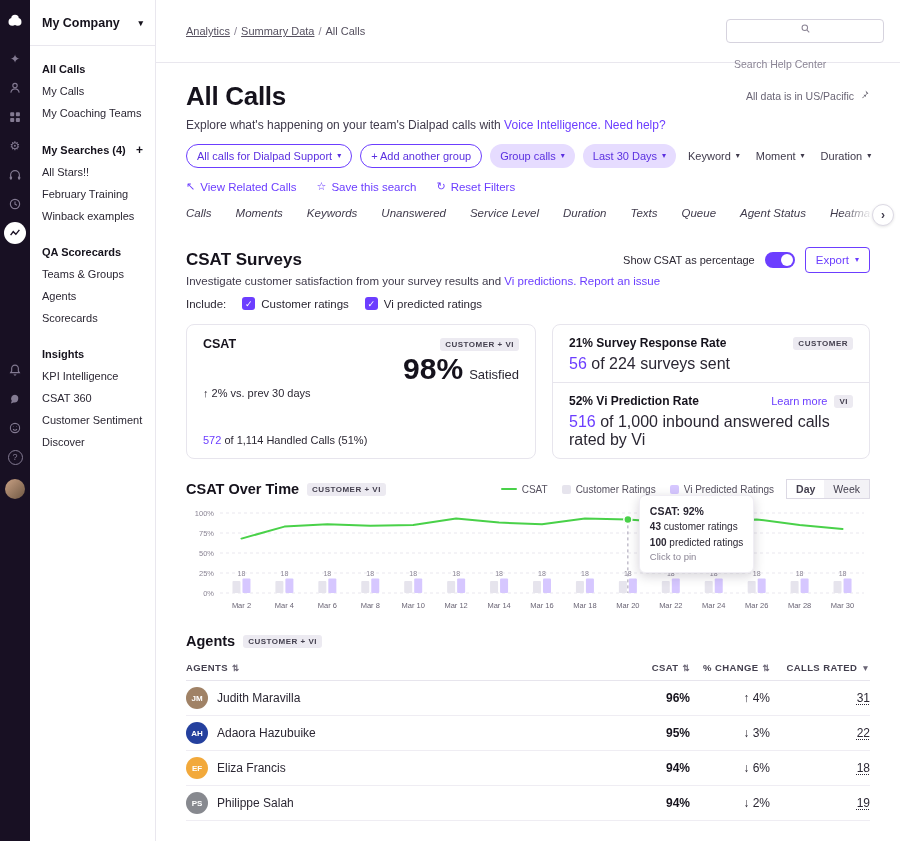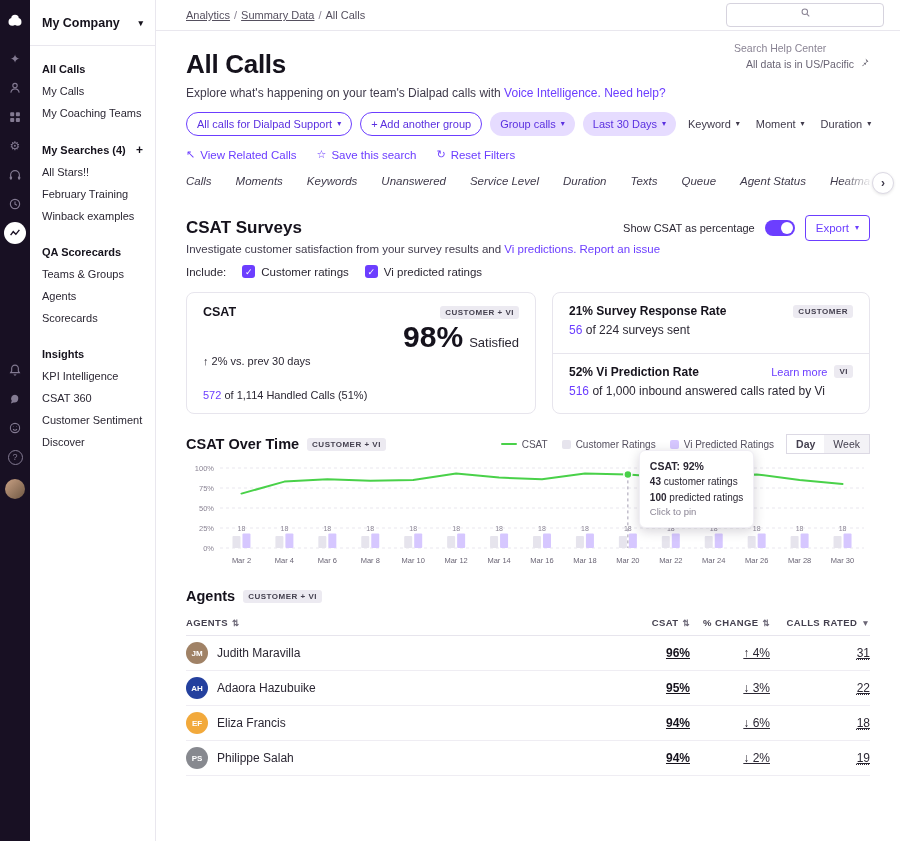--- a/index.html
+++ b/index.html
@@ -24,21 +24,21 @@
   .company .chev{font-size:9px;}
   .sidebar-nav{padding:13px 12px;font-size:11px;line-height:1.45;}
   .nav-group{margin-bottom:14px;}
   .nav-item{padding:3px 0;color:#2b2733;cursor:pointer;white-space:nowrap;}
   .nav-item.active{font-weight:700;color:#15121c;}
   .nav-header{display:flex;justify-content:space-between;align-items:center;font-weight:700;padding:3px 0;color:#15121c;white-space:nowrap;}
   .nav-plus{cursor:pointer;font-size:12px;padding-left:6px;}
 
   
   .main{flex:1;display:flex;flex-direction:column;min-width:0;}
-  .topbar{height:31px;border-bottom:1px solid #e9e7ee;display:flex;align-items:center;justify-content:space-between;padding:0 16px 0 30px;flex-shrink:0;box-sizing:border-box;}
+  .topbar{height:63px;border-bottom:1px solid #e9e7ee;display:flex;align-items:center;justify-content:space-between;padding:0 16px 0 30px;flex-shrink:0;box-sizing:border-box;}
   .breadcrumb{font-size:11px;color:#55505f;}
   .breadcrumb a{color:#55505f;text-decoration:underline;}
   .breadcrumb .sep{margin:0 4px;color:#8a8494;}
   .search-box{width:142px;height:22px;border:1px solid #d6d3de;border-radius:4px;display:flex;align-items:center;padding:0 7px;gap:19px;color:#8a8494;background:#fff;flex-direction:column;}
   .search-box svg{width:11px;height:11px;flex-shrink:0;}
   .search-box input{border:none;outline:none;font-size:10.5px;width:100%;color:#2b2733;font-family:inherit;background:transparent;}
   .search-box input::placeholder{color:#8a8494;}
 
   .content{padding:12px 30px 0 30px;flex:1;overflow:hidden;position:relative;}
 
@@ -85,21 +85,21 @@
   .card-title{font-size:12.5px;font-weight:700;color:#15121c;}
   .badge{font-size:8px;font-weight:700;letter-spacing:.5px;color:#44404f;background:#eceaf1;border-radius:3px;padding:2px 5px;white-space:nowrap;}
   .big-val{display:flex;align-items:baseline;gap:6px;margin-top:1px;font-size:30px;font-weight:700;color:#15121c;justify-content:flex-end;}
   .big-suffix{font-size:13px;font-weight:400;color:#2b2733;}
   .trend{font-size:11px;color:#2b2733;margin-top:1px;}
   .card-footer{margin-top:auto;font-size:11px;color:#2b2733;}
   .card.split{display:flex;flex-direction:column;}
   .half{flex:1;padding:11px 16px 9px;box-sizing:border-box;}
   .half + .half{border-top:1px solid #e7e5ed;}
   .half-title{font-size:12px;font-weight:700;color:#15121c;}
-  .half-sub{font-size:12px;margin-top:5px;color:#2b2733;}
+  .half-sub{font-size:16px;margin-top:5px;color:#2b2733;}
   .learn{display:flex;align-items:center;gap:7px;font-size:11px;}
 
   .chart-head{display:flex;align-items:center;margin:4px 0 8px;}
   h3{font-size:14.5px;margin:0;color:#15121c;}
   .chart-title-badge{margin-left:8px;}
   .legend{display:flex;align-items:center;gap:14px;font-size:10px;color:#55505f;margin-left:auto;}
   .legend-item{display:flex;align-items:center;gap:5px;}
   .sw-line{width:16px;height:2.5px;border-radius:2px;display:inline-block;}
   .sw-sq{width:9px;height:9px;border-radius:2px;display:inline-block;}
   .seg{display:flex;border:1px solid #dcd9e4;border-radius:0;overflow:hidden;margin-left:12px;}
@@ -114,21 +114,21 @@
 
   .agents-head{display:flex;align-items:center;gap:8px;margin:14px 0 6px;}
   .table-header,.agent-row{display:grid;grid-template-columns:1fr 110px 80px 100px;align-items:center;}
   .table-header{font-size:9.5px;font-weight:700;color:#44404f;letter-spacing:.4px;padding:7px 0;border-bottom:1px solid #e7e5ed;}
   .th{display:flex;align-items:center;gap:4px;cursor:pointer;}
   .th.right{justify-content:flex-end;}
   .sort-ic{font-size:8.5px;color:#6a6575;}
   .agent-row{padding:6px 0;border-bottom:1px solid #efedf3;font-size:12px;cursor:pointer;}
   .agent-cell{display:flex;align-items:center;gap:9px;}
   .avatar{width:22px;height:22px;border-radius:50%;font-size:8px;font-weight:700;display:flex;align-items:center;justify-content:center;flex-shrink:0;}
-  .cell.right{text-align:right;text-decoration:underline;}
+  .cell.right{text-align:right;}
   .csat-cell{font-weight:700;color:#15121c;}
   .calls-cell span{text-decoration:underline dotted;text-underline-offset:2px;cursor:pointer;}
 </style>
 </head>
 <body>
 
 <div class="rail">
   <div class="rail-icon rail-logo">
     <svg viewBox="0 0 20 20">
         <circle cx="7" cy="11" r="4.2" fill="currentColor"></circle>

